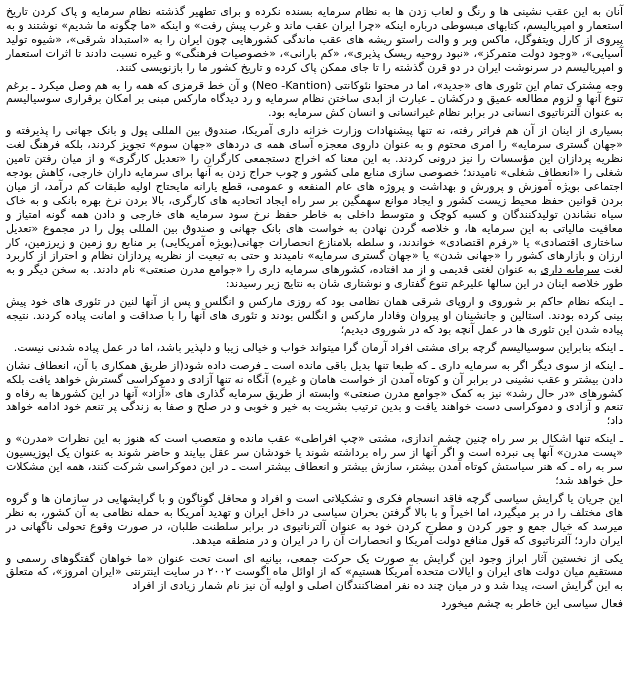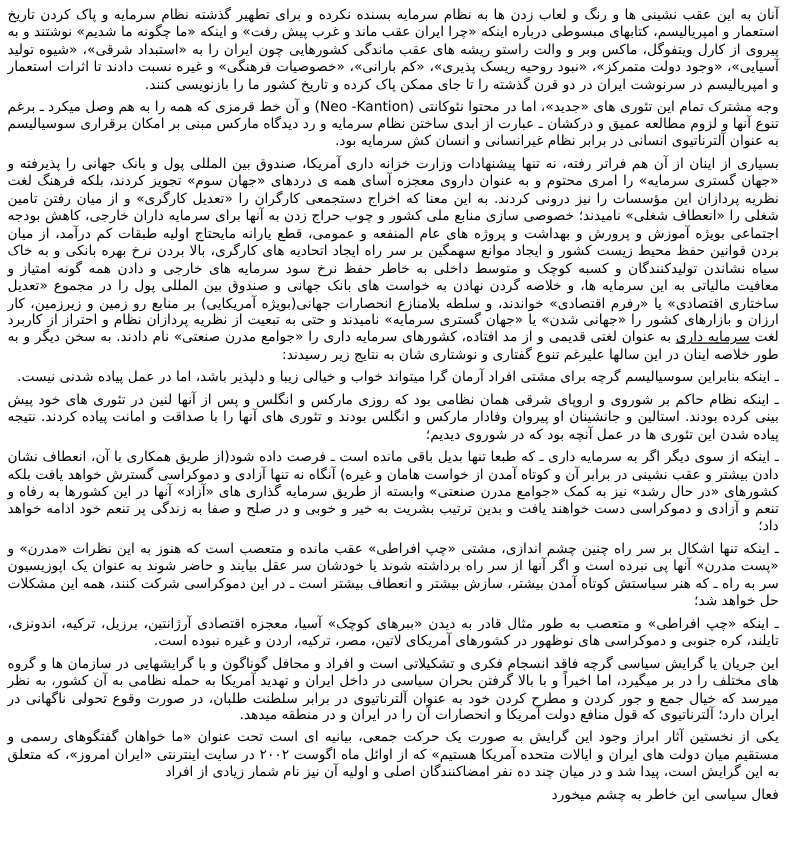--- a/index.html
+++ b/index.html
@@ -36,21 +36,20 @@
     text-decoration: underline;
   }
 </style>
 </head>
 <body>
 
 <div class="page">
   <p>آنان به این عقب نشینی ها و رنگ و لعاب زدن ها به نظام سرمایه بسنده نکرده و برای تطهیر گذشته نظام سرمایه و پاک کردن تاریخ استعمار و امپریالیسم، کتابهای مبسوطی درباره اینکه «چرا ایران عقب ماند و غرب پیش رفت» و اینکه «ما چگونه ما شدیم» نوشتند و به پیروی از کارل ویتفوگل، ماکس وبر و والت راستو ریشه های عقب ماندگی کشورهایی چون ایران را به «استبداد شرقی»، «شیوه تولید آسیایی»، «وجود دولت متمرکز»، «نبود روحیه ریسک پذیری»، «کم بارانی»، «خصوصیات فرهنگی» و غیره نسبت دادند تا اثرات استعمار و امپریالیسم در سرنوشت ایران در دو قرن گذشته را تا جای ممکن پاک کرده و تاریخ کشور ما را بازنویسی کنند.</p>
   <p>وجه مشترک تمام این تئوری های «جدید»، اما در محتوا نئوکانتی (Neo -Kantion) و آن خط قرمزی که همه را به هم وصل میکرد ـ برغم تنوع آنها و لزوم مطالعه عمیق و درکشان ـ عبارت از ابدی ساختن نظام سرمایه و رد دیدگاه مارکس مبنی بر امکان برقراری سوسیالیسم به عنوان آلترناتیوی انسانی در برابر نظام غیرانسانی و انسان کش سرمایه بود.</p>
   <p><span>بسیاری از اینان از آن هم فراتر رفته، نه تنها پیشنهادات وزارت خزانه داری آمریکا، صندوق بین المللی پول و بانک جهانی را پذیرفته و «جهان گستری سرمایه» را امری محتوم و به عنوان داروی معجزه آسای همه ی دردهای «جهان سوم» تجویز کردند، بلکه فرهنگ لغت نظریه پردازان این مؤسسات را نیز درونی کردند. به این معنا که اخراج دستجمعی کارگران را «تعدیل کارگری» و از میان رفتن تامین شغلی را «انعطاف شغلی» نامیدند؛ خصوصی سازی منابع ملی کشور و چوب حراج زدن به آنها برای سرمایه داران خارجی، کاهش بودجه اجتماعی بویژه آموزش و پرورش و بهداشت و پروژه های عام المنفعه و عمومی، قطع یارانه مایحتاج اولیه طبقات کم درآمد، از میان بردن قوانین حفظ محیط زیست کشور و ایجاد موانع سهمگین بر سر راه ایجاد اتحادیه های کارگری، بالا بردن نرخ بهره بانکی و به خاک سیاه نشاندن تولیدکنندگان و کسبه کوچک و متوسط داخلی به خاطر حفظ نرخ سود سرمایه های خارجی و دادن همه گونه امتیاز و معافیت مالیاتی به این سرمایه ها، و خلاصه گردن نهادن به خواست های بانک جهانی و صندوق بین المللی پول را در مجموع «تعدیل ساختاری اقتصادی» یا «رفرم اقتصادی» خواندند، و سلطه بلامنازع انحصارات جهانی(بویژه آمریکایی) بر منابع رو زمین و زیرزمین، کار ارزان و بازارهای کشور را «جهانی شدن» یا «جهان گستری سرمایه» نامیدند و حتی به تبعیت از نظریه پردازان نظام و احتراز از کاربرد لغت </span><span class="u">سرمایه داری</span><span> به عنوان لغتی قدیمی و از مد افتاده، کشورهای سرمایه داری را «جوامع مدرن صنعتی» نام دادند. به سخن دیگر و به طور خلاصه اینان در این سالها علیرغم تنوع گفتاری و نوشتاری شان به نتایج زیر رسیدند:</span></p>
+  <p>ـ اینکه نظام حاکم بر شوروی و اروپای شرقی همان نظامی بود که روزی مارکس و انگلس و پس از آنها لنین در تئوری های خود پیش بینی کرده بودند. استالین و جانشینان او پیروان وفادار مارکس و انگلس بودند و تئوری های آنها را با صداقت و امانت پیاده کردند. نتیجه پیاده شدن این تئوری ها در عمل آنچه بود که در شوروی دیدیم؛</p>
   <p>ـ اینکه بنابراین سوسیالیسم گرچه برای مشتی افراد آرمان گرا میتواند خواب و خیالی زیبا و دلپذیر باشد، اما در عمل پیاده شدنی نیست.</p>
-  <p>ـ اینکه نظام حاکم بر شوروی و اروپای شرقی همان نظامی بود که روزی مارکس و انگلس و پس از آنها لنین در تئوری های خود پیش بینی کرده بودند. استالین و جانشینان او پیروان وفادار مارکس و انگلس بودند و تئوری های آنها را با صداقت و امانت پیاده کردند. نتیجه پیاده شدن این تئوری ها در عمل آنچه بود که در شوروی دیدیم؛</p>
   <p>ـ اینکه از سوی دیگر اگر به سرمایه داری ـ که طبعا تنها بدیل باقی مانده است ـ فرصت داده شود(از طریق همکاری با آن، انعطاف نشان دادن بیشتر و عقب نشینی در برابر آن و کوتاه آمدن از خواست هامان و غیره) آنگاه نه تنها آزادی و دموکراسی گسترش خواهد یافت بلکه کشورهای «در حال رشد» نیز به کمک «جوامع مدرن صنعتی» وابسته از طریق سرمایه گذاری های «آزاد» آنها در این کشورها به رفاه و تنعم و آزادی و دموکراسی دست خواهند یافت و بدین ترتیب بشریت به خیر و خوبی و در صلح و صفا به زندگی پر تنعم خود ادامه خواهد داد؛</p>
   <p>ـ اینکه تنها اشکال بر سر راه چنین چشم اندازی، مشتی «چپ افراطی» عقب مانده و متعصب است که هنوز به این نظرات «مدرن» و «پست مدرن» آنها پی نبرده است و اگر آنها از سر راه برداشته شوند یا خودشان سر عقل بیایند و حاضر شوند به عنوان یک اپوزیسیون سر به راه ـ که هنر سیاستش کوتاه آمدن بیشتر، سازش بیشتر و انعطاف بیشتر است ـ در این دموکراسی شرکت کنند، همه این مشکلات حل خواهد شد؛</p>
-  <p>ـ اینکه «چپ افراطی» و متعصب به طور مثال قادر به دیدن «ببرهای کوچک» آسیا، معجزه اقتصادی آرژانتین، برزیل، ترکیه، اندونزی، تایلند، کره جنوبی و دموکراسی های نوظهور در کشورهای آمریکای لاتین، مصر، ترکیه، اردن و غیره نبوده است.</p>
   <p>این جریان یا گرایش سیاسی گرچه فاقد انسجام فکری و تشکیلاتی است و افراد و محافل گوناگون و با گرایشهایی در سازمان ها و گروه های مختلف را در بر میگیرد، اما اخیراً و با بالا گرفتن بحران سیاسی در داخل ایران و تهدید آمریکا به حمله نظامی به آن کشور، به نظر میرسد که خیال جمع و جور کردن و مطرح کردن خود به عنوان آلترناتیوی در برابر سلطنت طلبان، در صورت وقوع تحولی ناگهانی در ایران دارد؛ آلترناتیوی که قول منافع دولت آمریکا و انحصارات آن را در ایران و در منطقه میدهد.</p>
   <p>یکی از نخستین آثار ابراز وجود این گرایش به صورت یک حرکت جمعی، بیانیه ای است تحت عنوان «ما خواهان گفتگوهای رسمی و مستقیم میان دولت های ایران و ایالات متحده آمریکا هستیم» که از اوائل ماه اگوست ۲۰۰۲ در سایت اینترنتی «ایران امروز»، که متعلق به این گرایش است، پیدا شد و در میان چند ده نفر امضاکنندگان اصلی و اولیه آن نیز نام شمار زیادی از افراد</p>
   <p>فعال سیاسی این خاطر به چشم میخورد</p>
 </div>
 
 </body></html>

